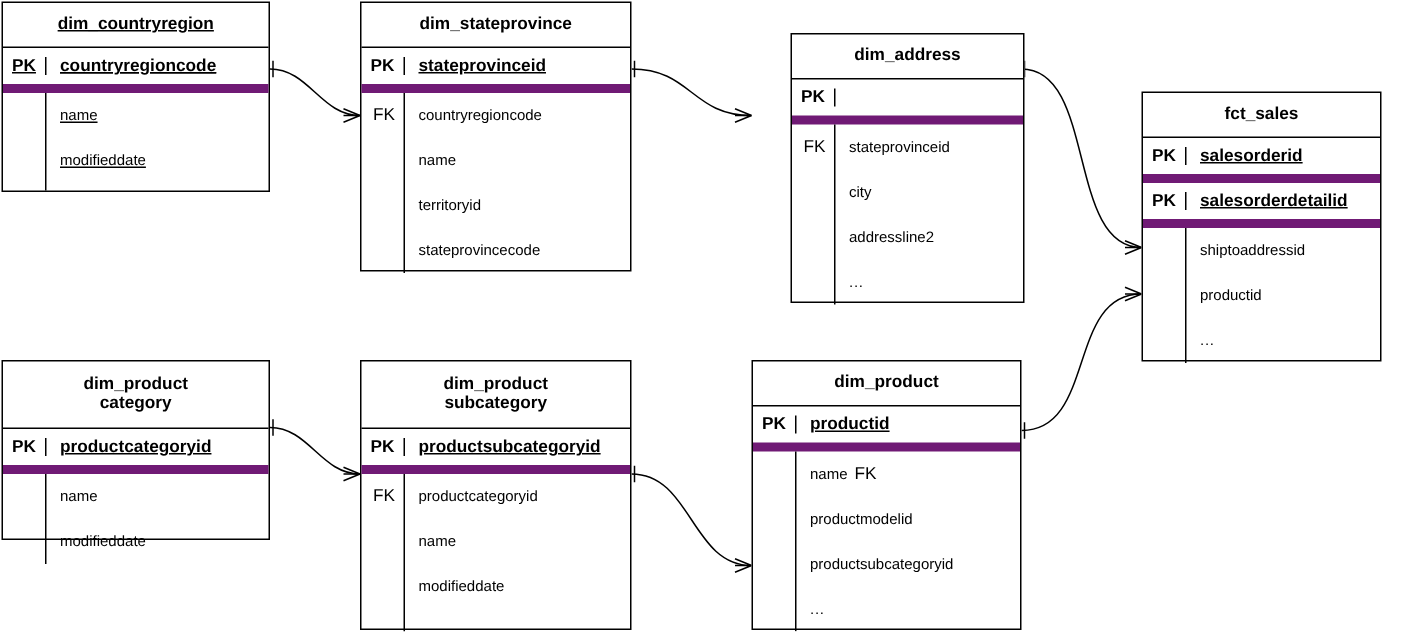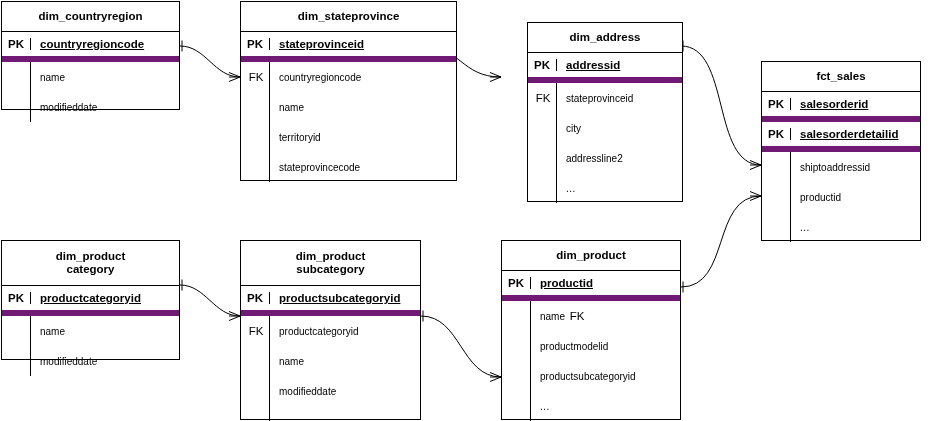--- a/index.html
+++ b/index.html
@@ -148,40 +148,40 @@
         <path d="M240,316 L229,311.5 M240,316 L229,316 M240,316 L229,320.5" fill="none" stroke="#000000" stroke-width="1"></path>
       </g>
       <g>
         <path d="M421,316 C461,316 461,377 501,377" fill="none" stroke="#000000" stroke-width="1"></path>
         <line x1="423" y1="310.5" x2="423" y2="321.5" stroke="#000000" stroke-width="1"></line>
         <path d="M501,377 L490,372.5 M501,377 L490,377 M501,377 L490,381.5" fill="none" stroke="#000000" stroke-width="1"></path>
       </g>
     </svg>
 
   <div id="entities-layer">
-      <div class="entity" style="left: 1px; top: 1px; width: 179px; height: 109px;">
+      <div class="entity" style="left: 1px; top: 1px; width: 179px; height: 127px; text-decoration: underline;">
         <div class="entity-title" style="height: 30px; flex: 0 0 30px;">dim_countryregion</div>
         <div class="key-row">
           <div class="key-gutter">PK</div>
           <div class="key-name">
             <span class="u">countryregioncode</span>
           </div>
         </div>
         <div class="body-sect">
           <div class="body-gutter">
             <div class="gutter-row"></div>
             <div class="gutter-row"></div>
           </div>
           <div class="body-fields">
             <div class="attr-row">name</div>
             <div class="attr-row">modifieddate</div>
           </div>
         </div>
       </div>
-      <div class="entity" style="left: 240px; top: 1px; width: 217px; height: 180px;">
+      <div class="entity" style="left: 240px; top: 1px; width: 181px; height: 180px;">
         <div class="entity-title" style="height: 30px; flex: 0 0 30px;">dim_stateprovince</div>
         <div class="key-row">
           <div class="key-gutter">PK</div>
           <div class="key-name">
             <span class="u">stateprovinceid</span>
           </div>
         </div>
         <div class="body-sect">
           <div class="body-gutter">
             <div class="gutter-row">FK</div>
@@ -194,23 +194,20 @@
             <div class="attr-row">name</div>
             <div class="attr-row">territoryid</div>
             <div class="attr-row">stateprovincecode</div>
           </div>
         </div>
       </div>
       <div class="entity" style="left: 527px; top: 1px; width: 156px; height: 180px; margin-top: 21px;">
         <div class="entity-title" style="height: 30px; flex: 0 0 30px;">dim_address</div>
         <div class="key-row">
           <div class="key-gutter">PK</div>
-          <div class="key-name">
-            <span class="u">addressid</span>
-          </div>
         </div>
         <div class="body-sect">
           <div class="body-gutter">
             <div class="gutter-row">FK</div>
             <div class="gutter-row"></div>
             <div class="gutter-row"></div>
             <div class="gutter-row"></div>
           </div>
           <div class="body-fields">
             <div class="attr-row">stateprovinceid</div>

